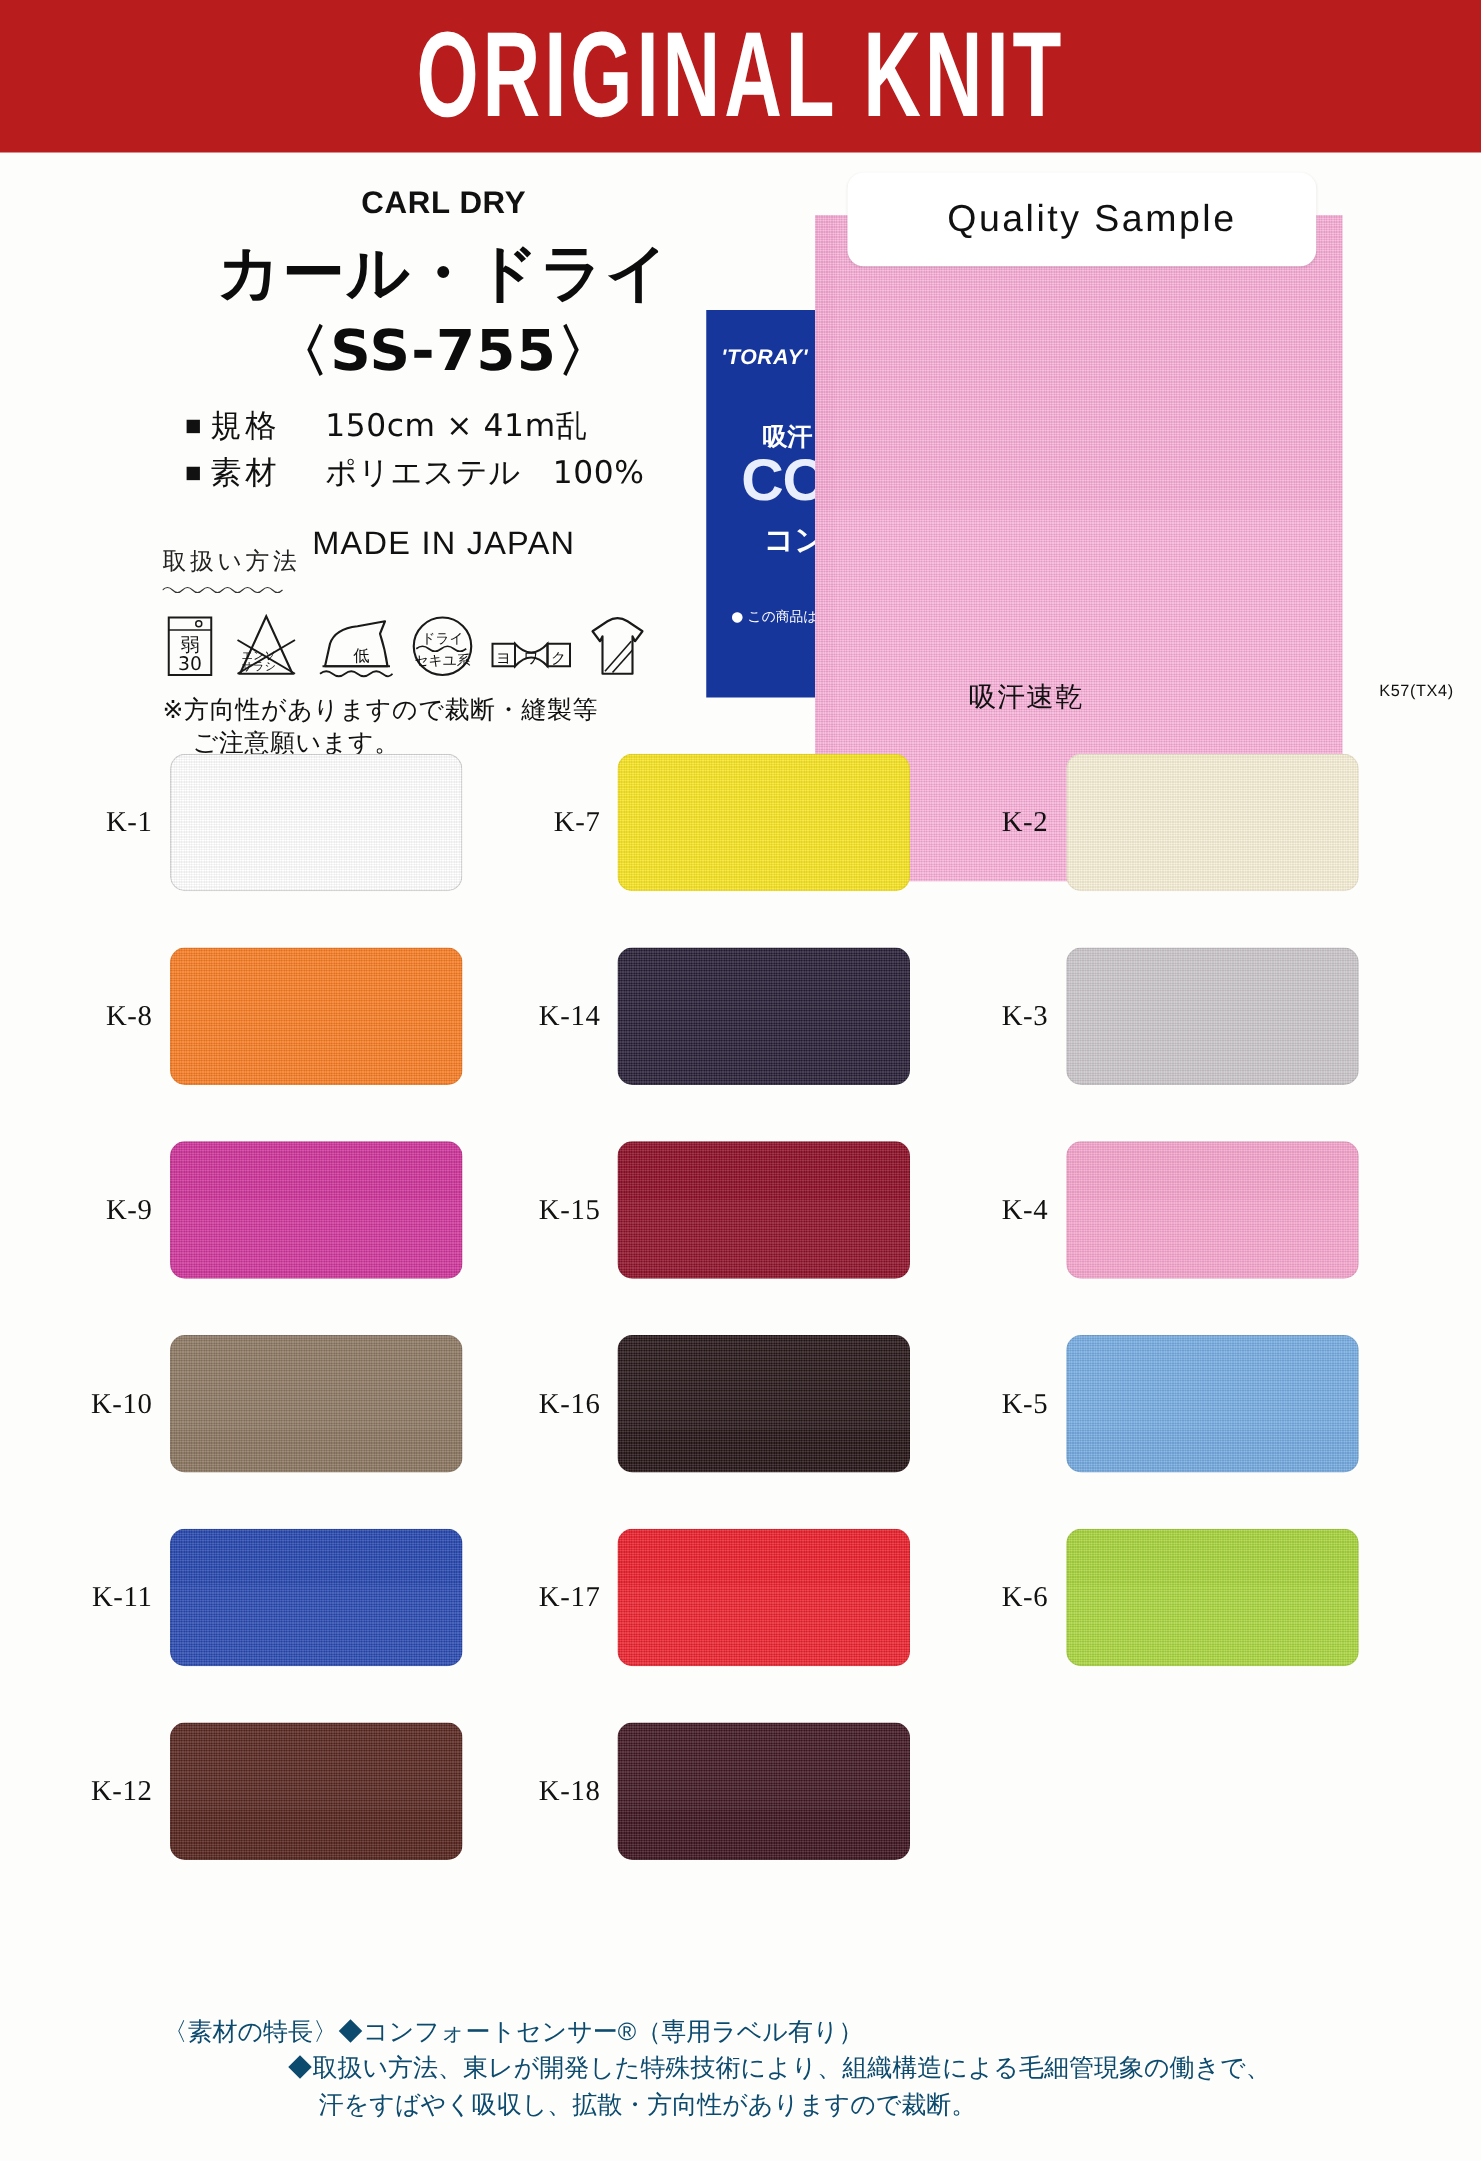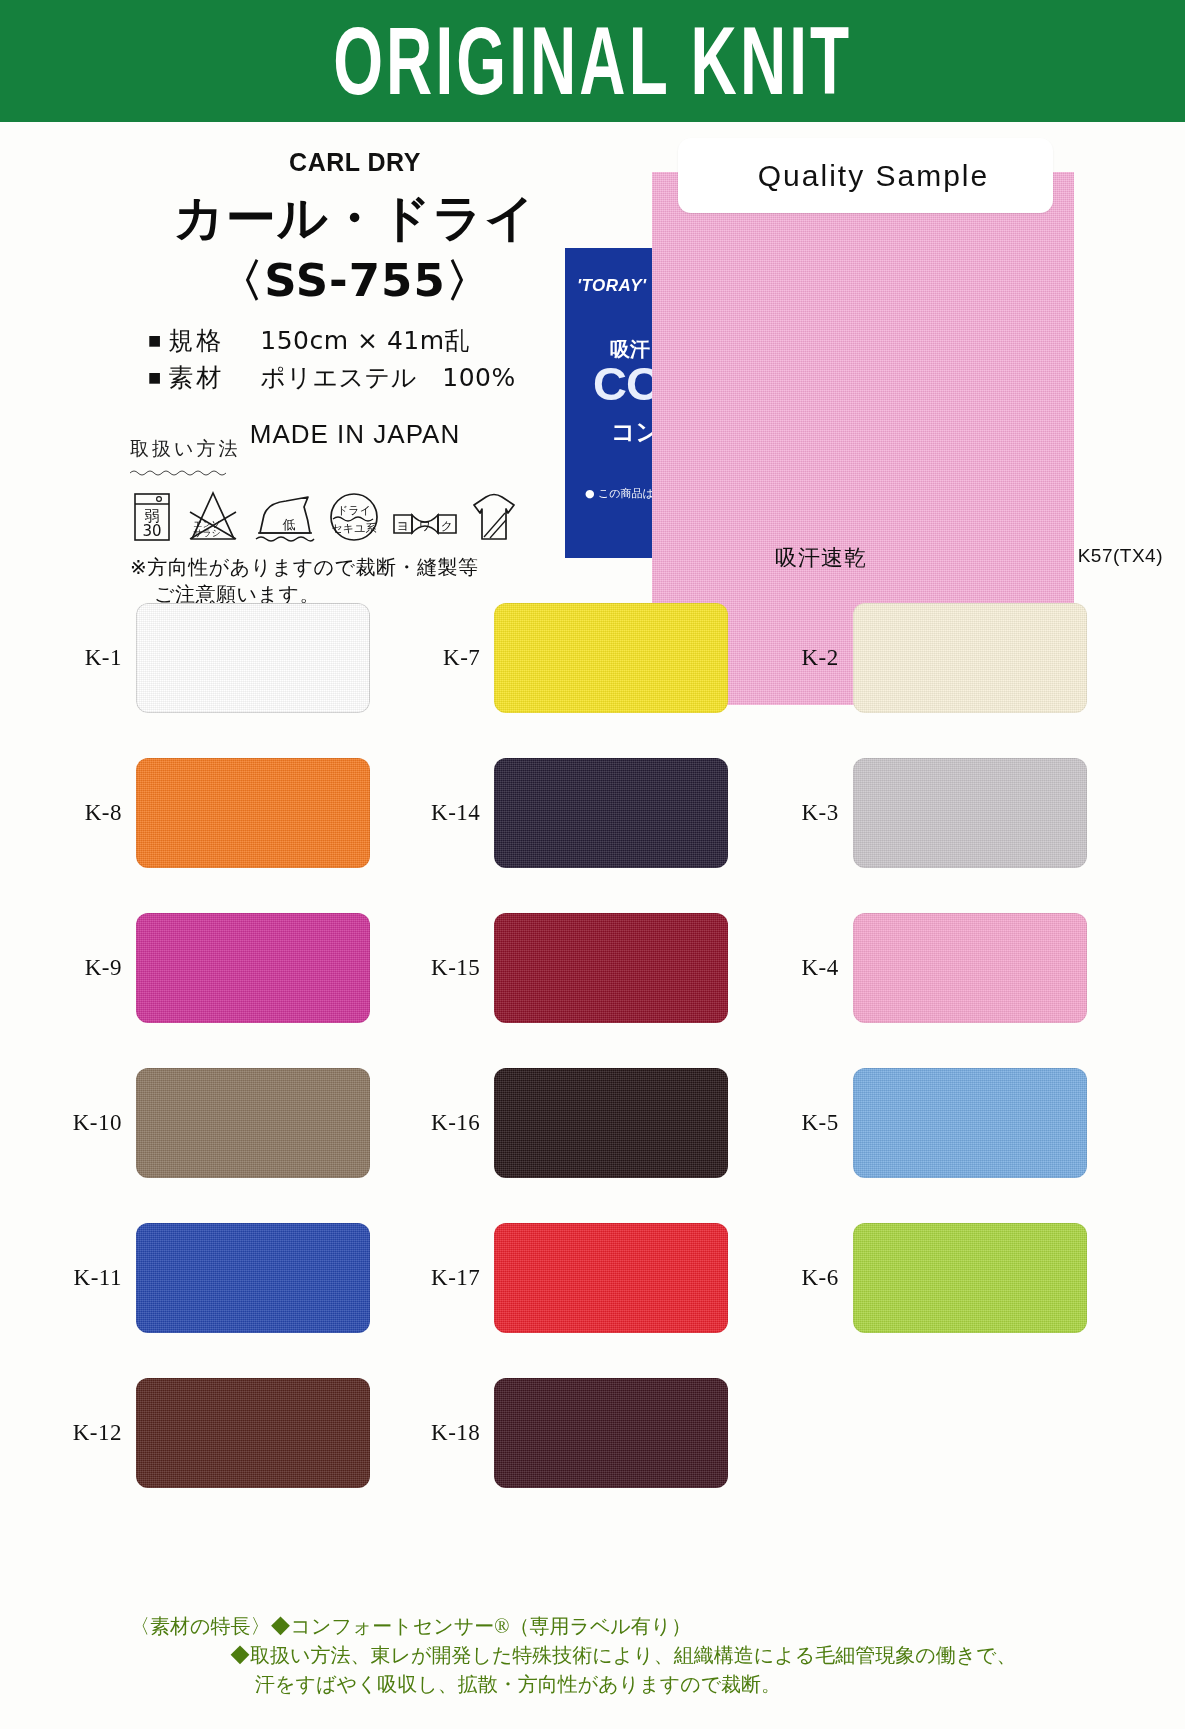--- a/index.html
+++ b/index.html
@@ -15,21 +15,21 @@
     width: 1185px; height: 1729px;
     background: #fdfdfb;
     overflow: hidden;
   }
 
   
   .header-band {
     position: absolute;
     left: 0; top: 0;
     width: 1185px; height: 122px;
-    background: #15803d;
+    background: #b91c1c;
     display: flex;
     align-items: center;
     justify-content: center;
   }
   .header-title {
     color: #ffffff;
     font-family: "Liberation Sans", "DejaVu Sans", sans-serif;
     font-size: 82px;
     font-weight: 700;
     letter-spacing: 4px;
@@ -224,21 +224,21 @@
     position: absolute;
     left: 775px; top: 543px;
     font-size: 22px;
     color: #111;
     letter-spacing: 1px;
     font-family: "DejaVu Sans", sans-serif;
   }
   .sample-code {
     position: absolute;
     right: 22px; top: 545px;
-    font-size: 19px;
+    font-size: 13px;
     color: #111;
     letter-spacing: 0.5px;
     font-family: "Liberation Sans", sans-serif;
   }
 
   
   .color-grid {
     position: absolute;
     left: 60px; top: 580px;
     width: 1065px;
@@ -274,23 +274,23 @@
   .swatch-chip.is-white {
     box-shadow: inset 0 0 0 1px rgba(0,0,0,0.16);
   }
 
   
   .footer {
     position: absolute;
     left: 130px; top: 1612px;
     width: 1000px;
     font-size: 20px;
-    color: #4d7c0f;
+    color: #0c4a6e;
     line-height: 1.45;
-    font-family: Liberation Serif, serif;
+    font-family: Liberation Sans, sans-serif;
     letter-spacing: 0px;
   }
   .footer-line1 { white-space: nowrap; }
   .footer-line2 { padding-left: 100px; white-space: nowrap; }
   .footer-line3 { padding-left: 125px; white-space: nowrap; }
 </style>
 </head>
 <body>
 
 <div id="page">

